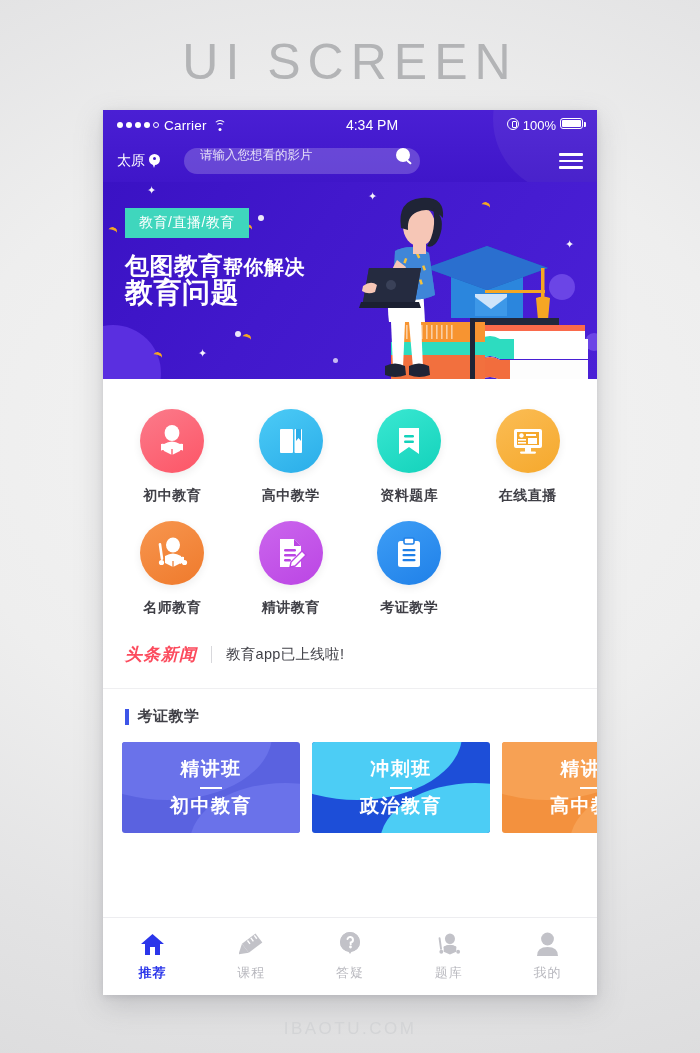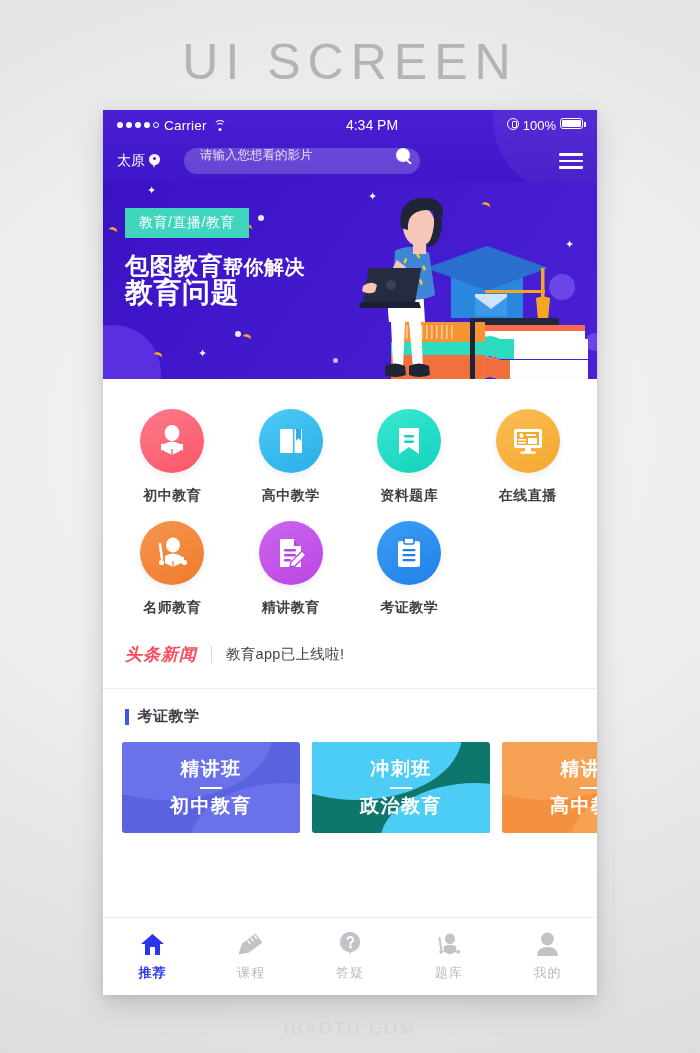--- a/index.html
+++ b/index.html
@@ -489,21 +489,21 @@
   <div class="cards">
 
     <div class="card" style="background:#5a62e0">
       <span class="wave" style="width:210px;height:130px;left:-60px;top:-72px;background:#6a72ea;"></span>
       <span class="wave" style="width:190px;height:120px;right:-80px;bottom:-70px;background:#6a72ea;"></span>
       <span class="c-t">精讲班</span>
       <span class="c-line"></span>
       <span class="c-s">初中教育</span>
     </div>
 
-    <div class="card" style="background:#0f766e">
+    <div class="card" style="background:#1d4ed8">
       <span class="wave" style="width:210px;height:130px;left:-60px;top:-72px;background:#4ccdf5;"></span>
       <span class="wave" style="width:190px;height:120px;right:-80px;bottom:-70px;background:#4ccdf5;"></span>
       <span class="c-t">冲刺班</span>
       <span class="c-line"></span>
       <span class="c-s">政治教育</span>
     </div>
 
     <div class="card" style="background:#f3913e">
       <span class="wave" style="width:210px;height:130px;left:-60px;top:-72px;background:#f7a154;"></span>
       <span class="wave" style="width:190px;height:120px;right:-80px;bottom:-70px;background:#f7a154;"></span>

